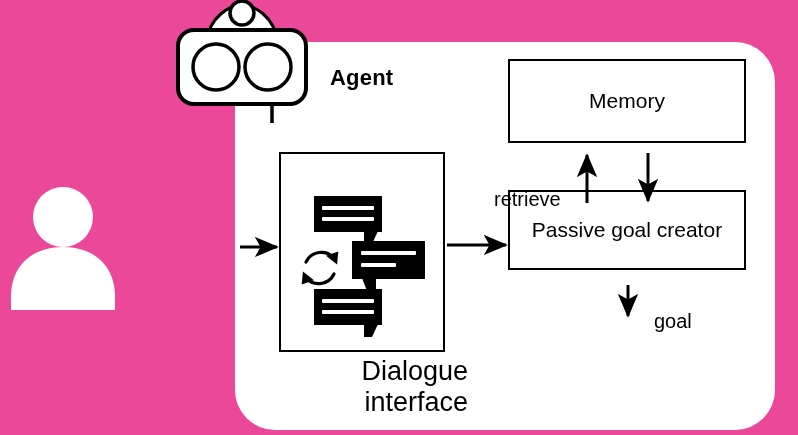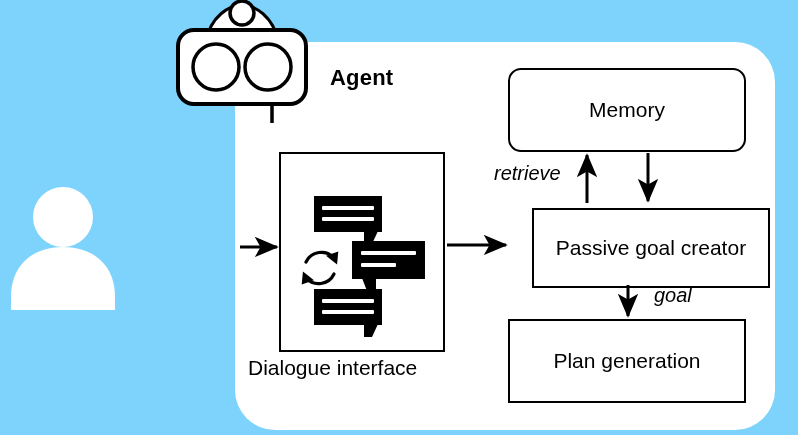--- a/index.html
+++ b/index.html
@@ -5,21 +5,21 @@
 <style>
   html,body{margin:0;padding:0;background:#000;}
   body{
     font-family:"Liberation Sans", sans-serif;
     -webkit-font-smoothing:antialiased;
   }
   #canvas{
     position:relative;
     width:798px;
     height:435px;
-    background:#7dd3fc;
+    background:#ec4899;
     overflow:hidden;
   }
   .abs{position:absolute;}
 
   
   #agent-container{
     left:235px; top:42px;
     width:540px; height:388px;
     background:#ffffff;
     border-radius:40px;
@@ -49,36 +49,36 @@
     left:0; right:0; top:50%;
     transform:translateY(-50%);
     text-align:center;
     font-size:21px;
     color:#000;
     line-height:1.1;
   }
 
   #box-dialogue{ left:279px; top:152px; width:166px; height:200px; }
   #label-dialogue-interface{
-    left:248px; top:356px; width:210px;
-    text-align:left;
-    font-size:21px; color:#000;
-  }
-
-  #box-memory{ left:508px; top:68px;  width:238px; height:84px;border-radius:13px; }
-  #box-pgc   { left:508px; top:208px; width:238px; height:80px;margin-left:24px; }
+    left:258px; top:356px; width:210px;
+    text-align:right;
+    font-size:27px; color:#000;
+  }
+
+  #box-memory{ left:508px; top:59px;  width:238px; height:84px; }
+  #box-pgc   { left:508px; top:190px; width:238px; height:80px; }
   #box-plan  { left:508px; top:319px; width:238px; height:84px; }
 
   
   .edge-label{
     position:absolute;
     font-size:20px;
-    font-style:italic;
     color:#000;
     white-space:nowrap;
+    margin-top:26px;
   }
   #label-retrieve{ left:494px; top:162px; }
   #label-context { left:657px; top:157px; }
   #label-goal    { left:654px; top:284px; }
 
   
   #wires{ left:0; top:0; width:798px; height:435px; pointer-events:none; }
 
   
   .bubble{
@@ -170,23 +170,20 @@
   <div id="label-dialogue-interface" class="abs">Dialogue interface</div>
 
   <div id="box-memory" class="abs box">
     <div class="box-label">Memory</div>
   </div>
 
   <div id="box-pgc" class="abs box">
     <div class="box-label">Passive goal creator</div>
   </div>
 
-  <div id="box-plan" class="abs box">
-    <div class="box-label">Plan generation</div>
-  </div>
 
   <div id="label-retrieve" class="edge-label">retrieve</div>
   <div id="label-goal" class="edge-label">goal</div>
 
   <svg id="wires" class="abs" viewBox="0 0 798 435" xmlns="http://www.w3.org/2000/svg">
     <defs>
       <marker id="ah" markerWidth="9" markerHeight="9" refX="7.4" refY="3.4" orient="auto" markerUnits="strokeWidth">
         <path d="M 0 0 L 8 3.4 L 0 6.8 L 1.9 3.4 Z" fill="#000000"></path>
       </marker>
     </defs>

